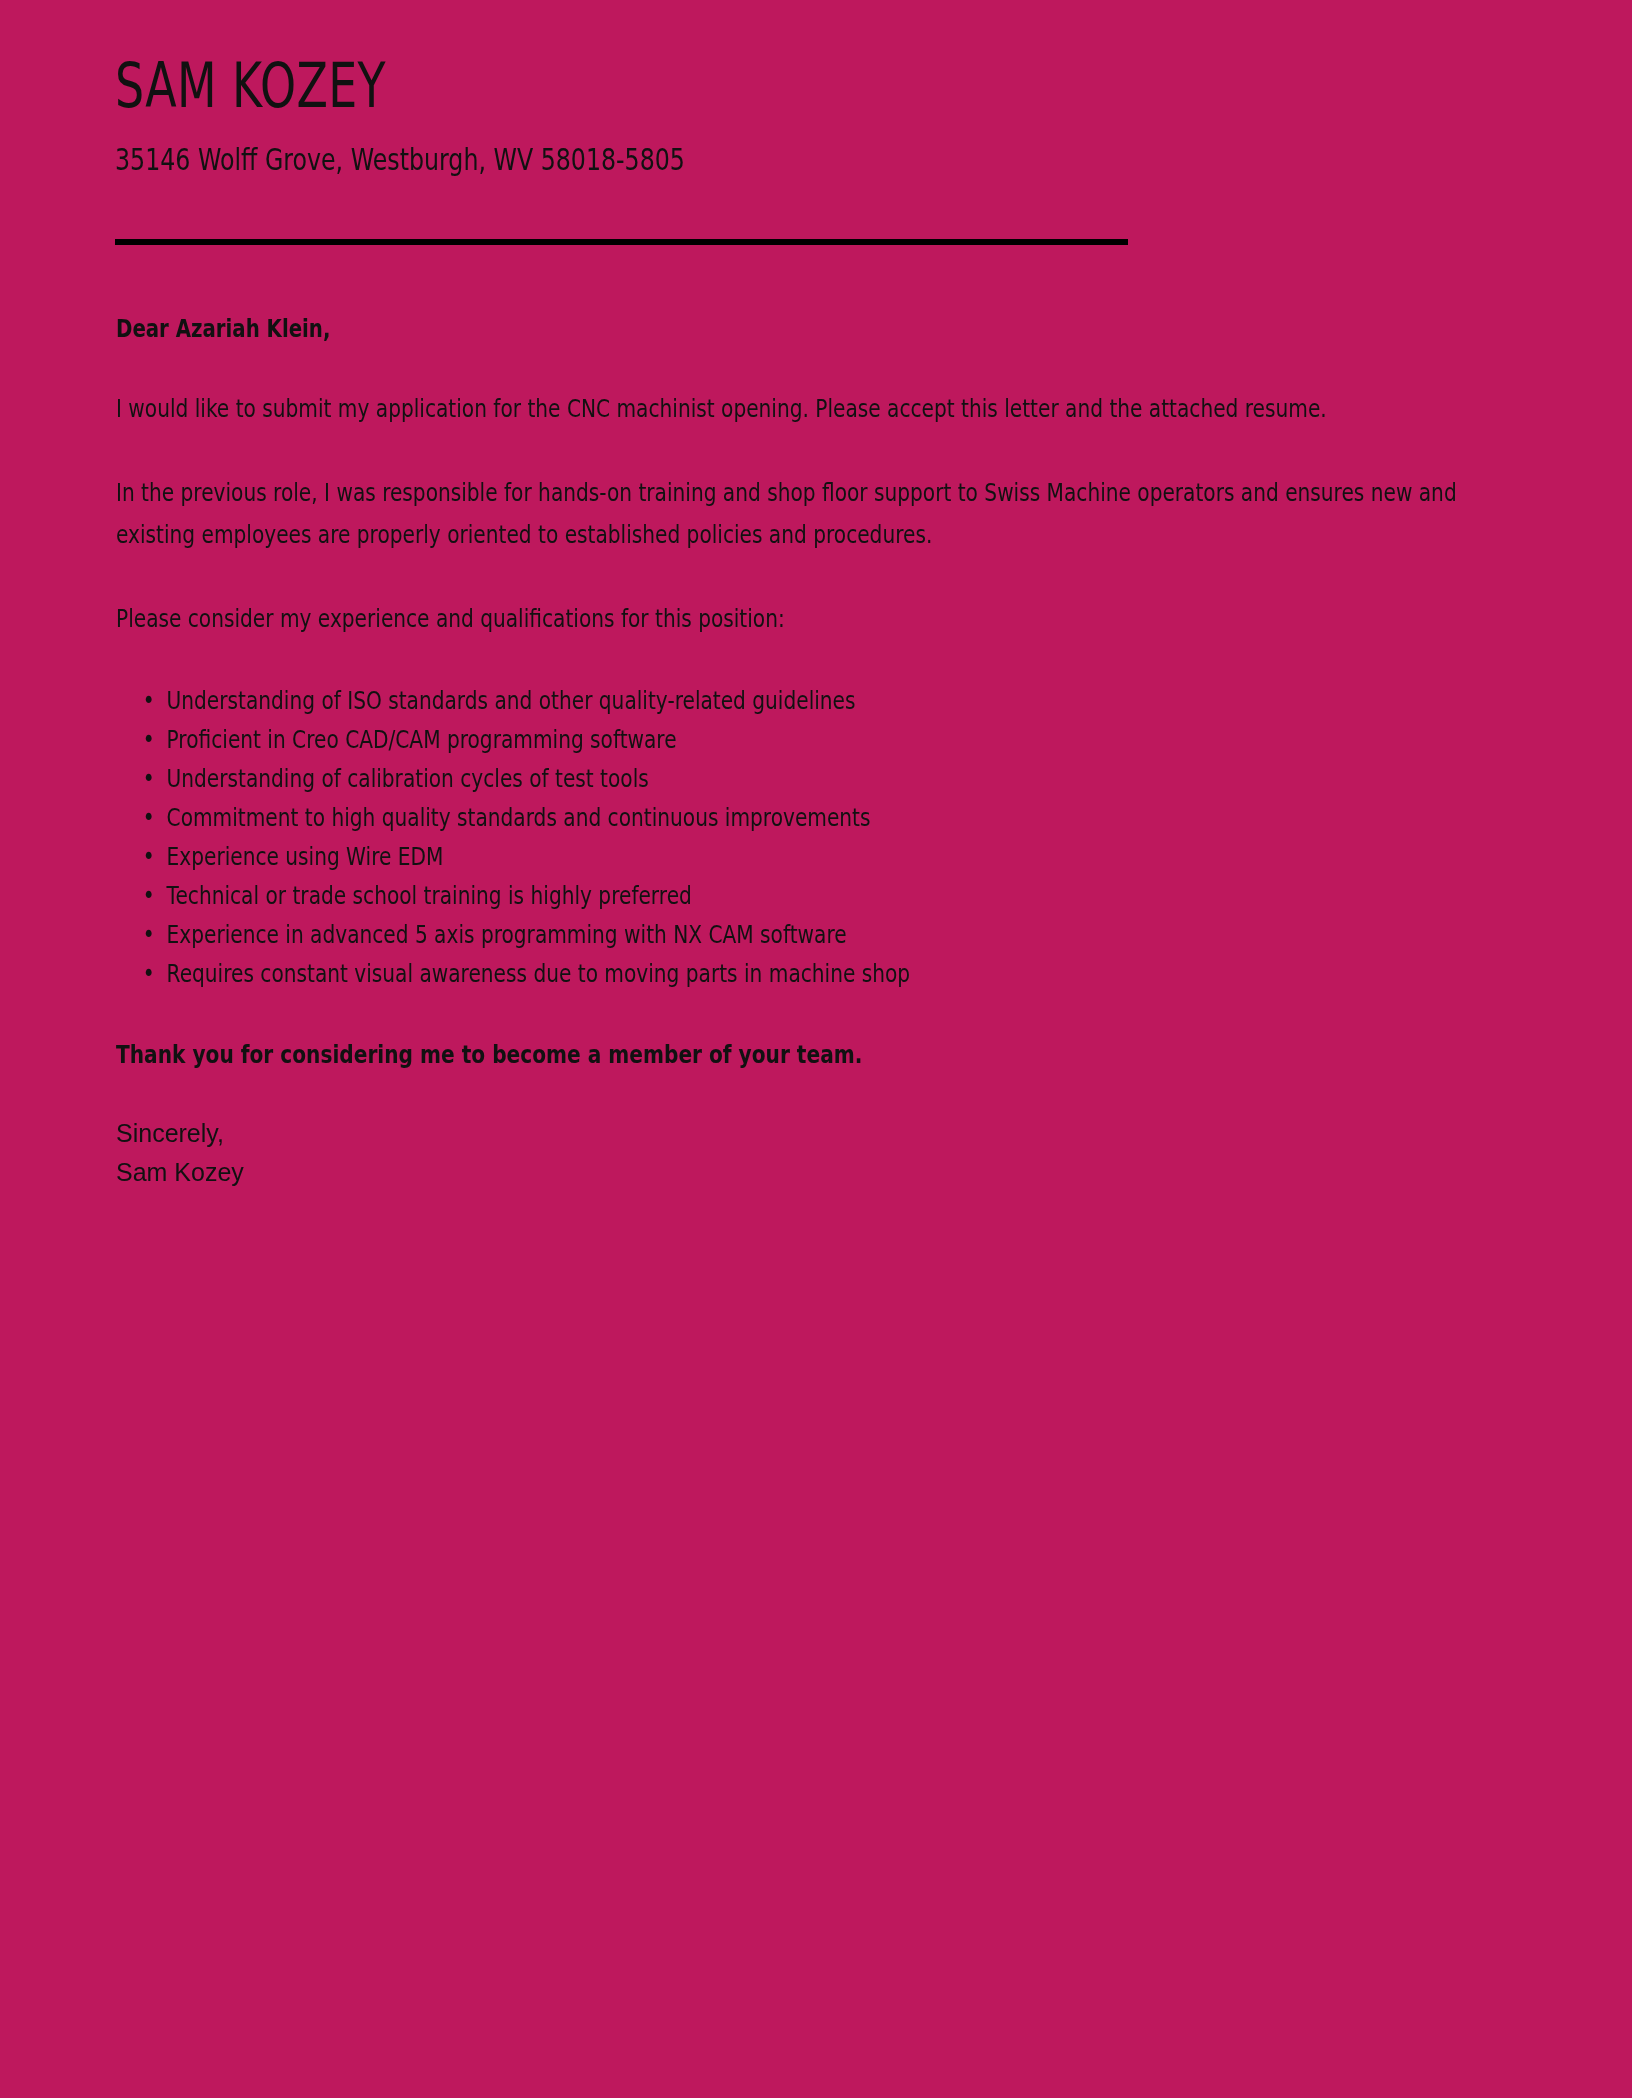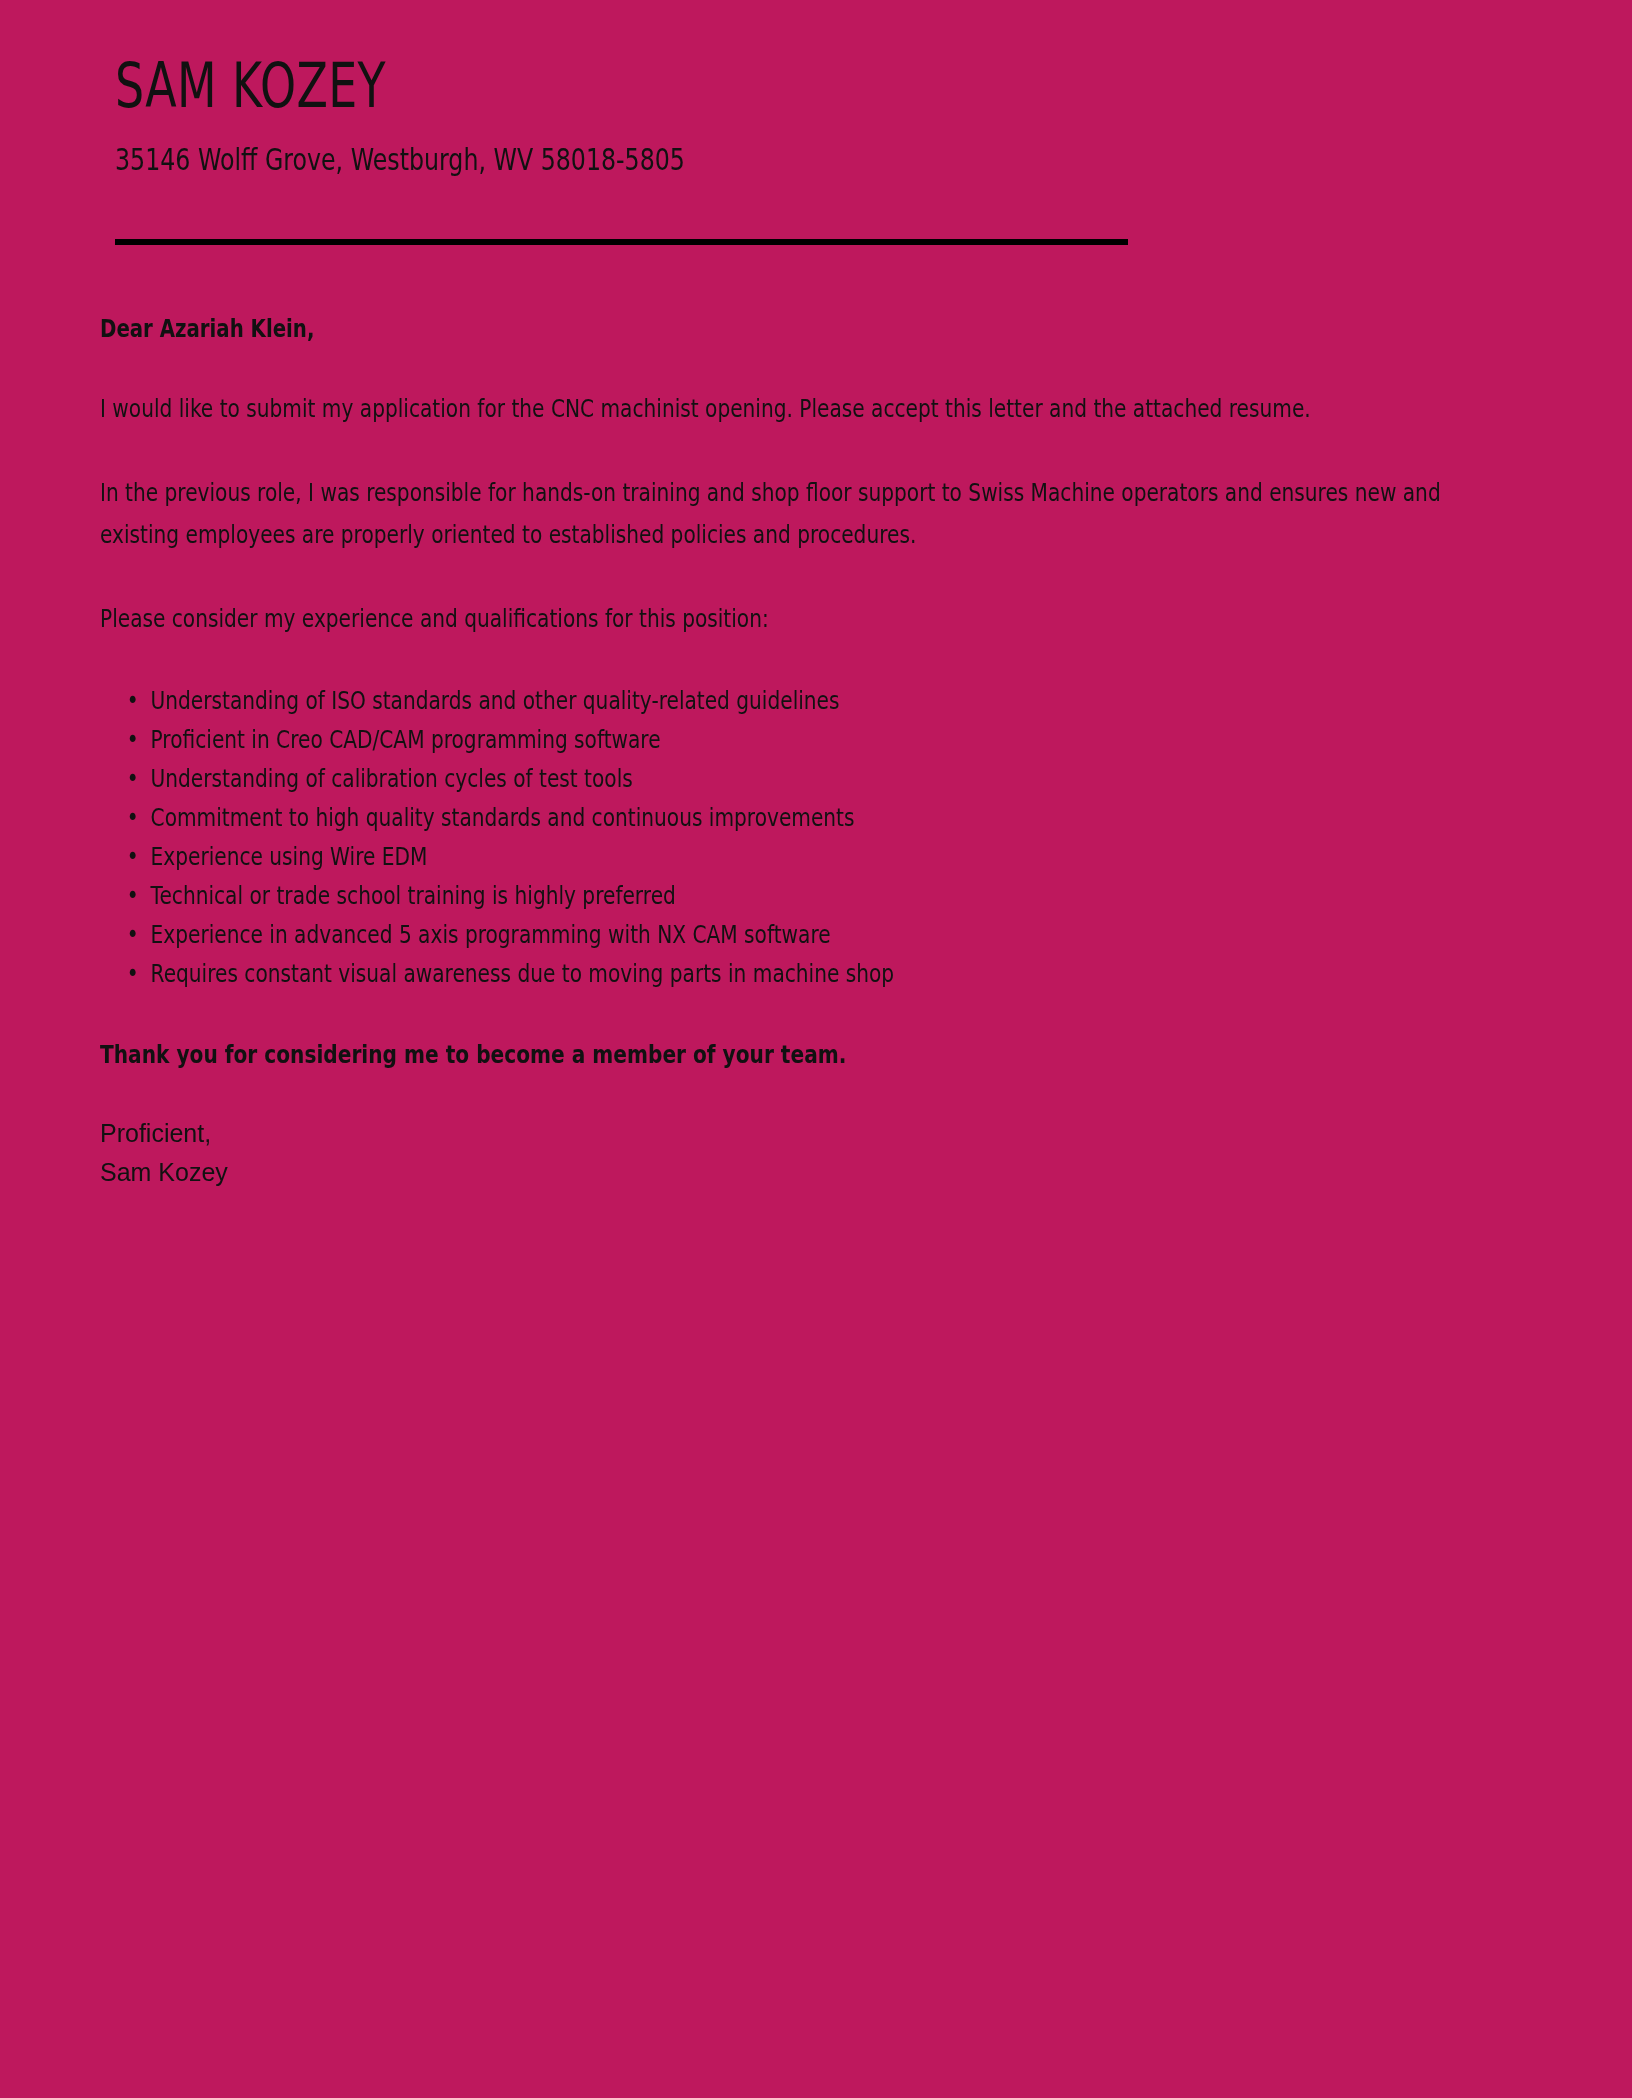--- a/index.html
+++ b/index.html
@@ -63,21 +63,21 @@
     left: 115px;
     top: 239px;
     width: 1013px;
     height: 6px;
     background: #000000;
   }
 
   
   .letter-body {
     position: absolute;
-    left: 100px;
+    left: 116px;
     top: 316px;
     width: 1420px;
   }
 
   .salutation {
     font-family: "DejaVu Sans", sans-serif;
     font-size: 25px;
     font-weight: 700;
     line-height: 1.0;
     transform: scaleX(0.79);
@@ -211,18 +211,18 @@
       </li>
       <li class="qual-item">
         <span class="bullet-marker">•</span>
         <span>Requires constant visual awareness due to moving parts in machine shop</span>
       </li>
     </ul>
 
     <p class="closing-line">Thank you for considering me to become a member of your team.</p>
 
     <div class="signature-block">
-      <p class="signature-line">Proficient,</p>
+      <p class="signature-line">Sincerely,</p>
       <p class="signature-line">Sam Kozey</p>
     </div>
 
   </div>
 </div>
 
 </body></html>

